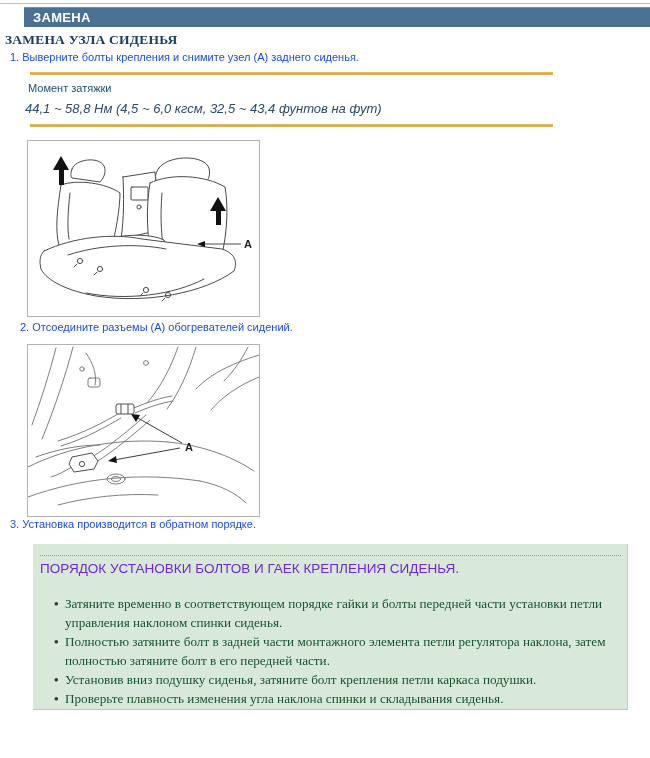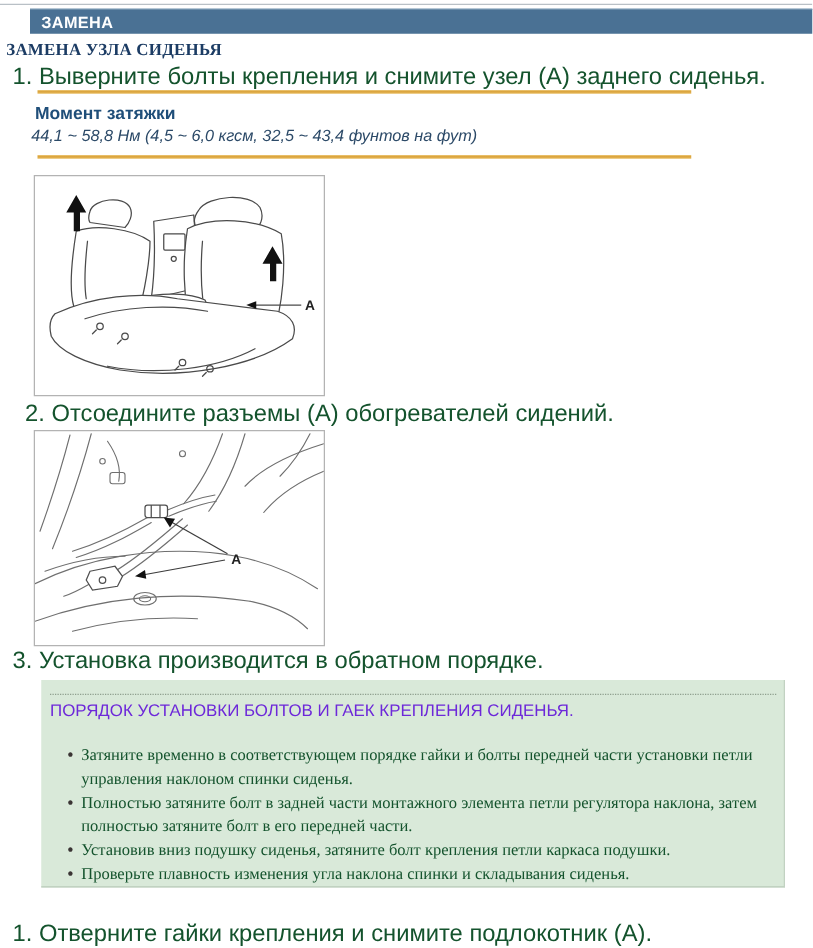--- a/index.html
+++ b/index.html
@@ -12,26 +12,26 @@
   #header-bar{
     left:24px;top:7px;width:631px;height:20px;background:#4a7194;
     color:#ffffff;font-size:13px;font-weight:bold;line-height:20px;
     padding-left:9px;box-sizing:border-box;letter-spacing:0.3px;
     border-top:1px solid #6d8fab;
   }
   .serif-heading{
     font-family:"Liberation Serif", serif;font-weight:bold;color:#1c3c64;
     font-size:13.5px;letter-spacing:0.2px;white-space:nowrap;
   }
-  .step-text{font-size:19px;color:#14532d;white-space:nowrap;}
+  .step-text{font-size:11px;color:#1d4ed8;white-space:nowrap;}
   .orange-rule{
     width:523px;height:3px;
     background:linear-gradient(#eeca7c,#d9a138 45%,#e9bf66);
   }
-  #torque-title{font-size:14px;font-weight:bold;color:#1f4e79;white-space:nowrap;}
+  #torque-title{font-size:11px;font-weight:normal;color:#1f4e79;white-space:nowrap;}
   #torque-value{font-size:13px;color:#2c4a68;white-space:nowrap;}
   .figure-box{
     width:233px;background:#ffffff;border:1px solid #b3b3b3;box-sizing:border-box;
   }
   #note-box{
     left:33px;top:544px;width:595px;height:166px;background:#d9e9d9;
     border-right:1px solid #c2d2c2;border-bottom:1px solid #b9cab9;
     box-sizing:border-box;
   }
   #note-dotted-rule{
@@ -187,15 +187,14 @@
     <div id="note-heading">ПОРЯДОК УСТАНОВКИ БОЛТОВ И ГАЕК КРЕПЛЕНИЯ СИДЕНЬЯ.</div>
     <ul id="note-list">
       <li>Затяните временно в соответствующем порядке гайки и болты передней части установки петли управления наклоном спинки сиденья.</li>
       <li>Полностью затяните болт в задней части монтажного элемента петли регулятора наклона, затем полностью затяните болт в его передней части.</li>
       <li>Установив вниз подушку сиденья, затяните болт крепления петли каркаса подушки.</li>
       <li>Проверьте плавность изменения угла наклона спинки и складывания сиденья.</li>
     </ul>
   </div>
 
 
-  <div class="abs step-text" style="left:10px;top:737px;">1. Отверните гайки крепления и снимите подлокотник (A).</div>
 
 </div>
 
 </body></html>

